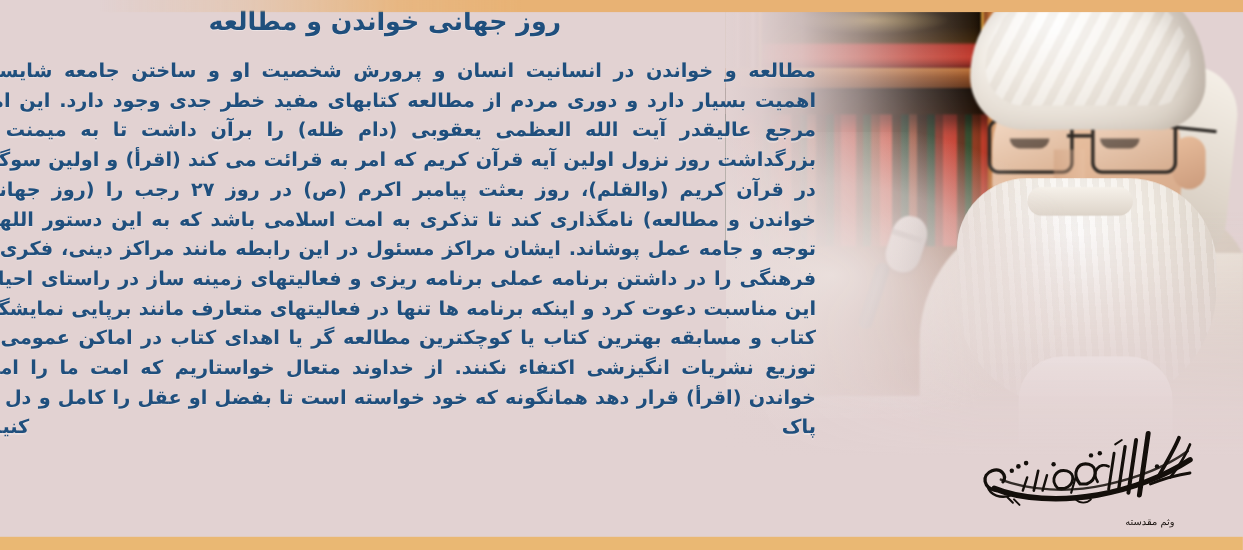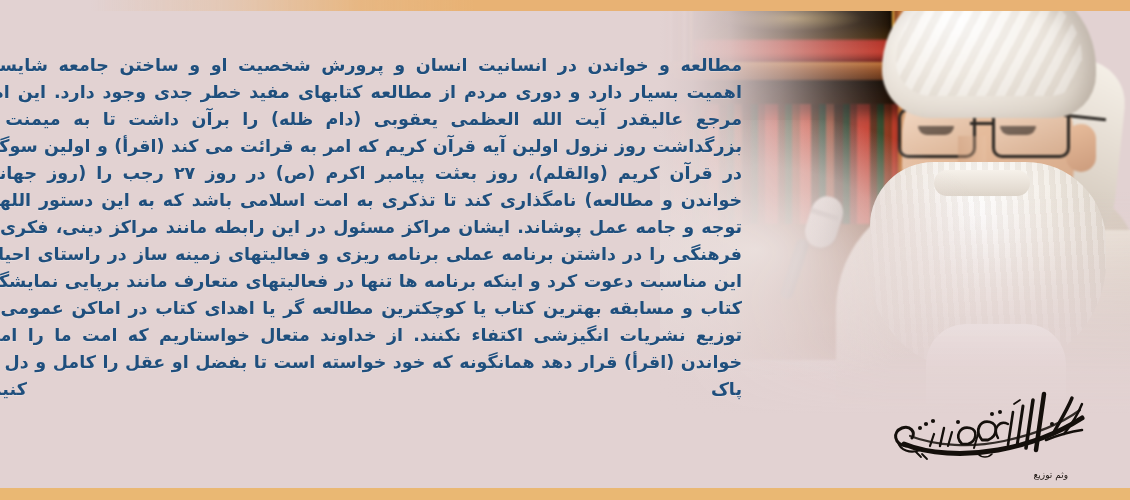--- a/index.html
+++ b/index.html
@@ -376,21 +376,22 @@
         <circle cx="114" cy="24" r="2" fill="#140f0b" stroke="none"></circle>
         <circle cx="166" cy="36" r="2" fill="#140f0b" stroke="none"></circle>
         <circle cx="72" cy="34" r="2" fill="#140f0b" stroke="none"></circle>
         <path d="M30 64 l5 5" stroke-width="1.8"></path>
         <path d="M36 66 l5 5" stroke-width="1.8"></path>
         <path d="M128 16 l6 -4" stroke-width="1.8"></path>
         <path d="M92 66 c4 4 10 4 14 0" stroke-width="1.6"></path>
       </g>
     </svg>
   </div>
-  <div class="calli-sub">وثم توزیع</div>
-
+  <div class="calli-sub">وثم مقدسته</div>
+
+  <div class="title">روز جهانی خواندن و مطالعه</div>
 
   <div class="body-text">
     <p>مطالعه و خواندن در انسانیت انسان و پرورش شخصیت او و ساختن جامعه شایسته اهمیت بسیار دارد و دوری مردم از مطالعه کتابهای مفید خطر جدی وجود دارد. این امر مرجع عالیقدر آیت الله العظمی یعقوبی (دام ظله) را برآن داشت تا به میمنت و بزرگداشت روز نزول اولین آیه قرآن کریم که امر به قرائت می کند (اقرأ) و اولین سوگند در قرآن کریم (والقلم)، روز بعثت پیامبر اکرم (ص) در روز ۲۷ رجب را (روز جهانی خواندن و مطالعه) نامگذاری کند تا تذکری به امت اسلامی باشد که به این دستور اللهی توجه و جامه عمل پوشاند. ایشان مراکز مسئول در این رابطه مانند مراکز دینی، فکری و فرهنگی را در داشتن برنامه عملی برنامه ریزی و فعالیتهای زمینه ساز در راستای احیای این مناسبت دعوت کرد و اینکه برنامه ها تنها در فعالیتهای متعارف مانند برپایی نمایشگاه کتاب و مسابقه بهترین کتاب یا کوچکترین مطالعه گر یا اهدای کتاب در اماکن عمومی و توزیع نشریات انگیزشی اکتفاء نکنند. از خداوند متعال خواستاریم که امت ما را امت خواندن (اقرأ) قرار دهد همانگونه که خود خواسته است تا بفضل او عقل را کامل و دل را پاک کنیم.</p>
   </div>
 
   <div class="bar-bottom"></div>
 </div>
 
 </body></html>

